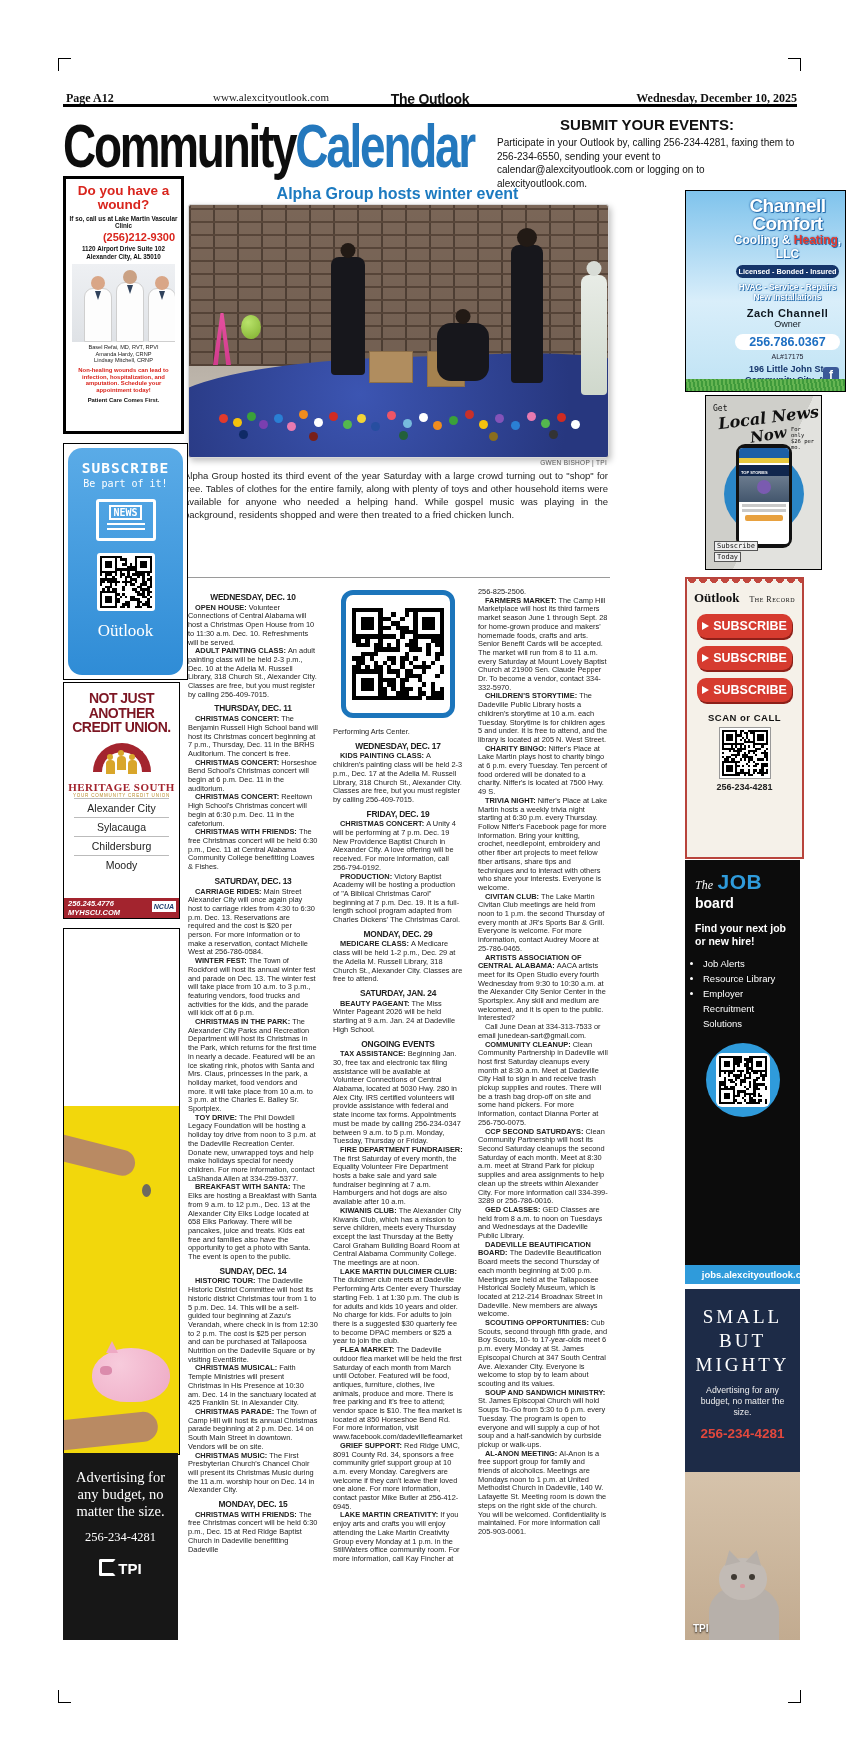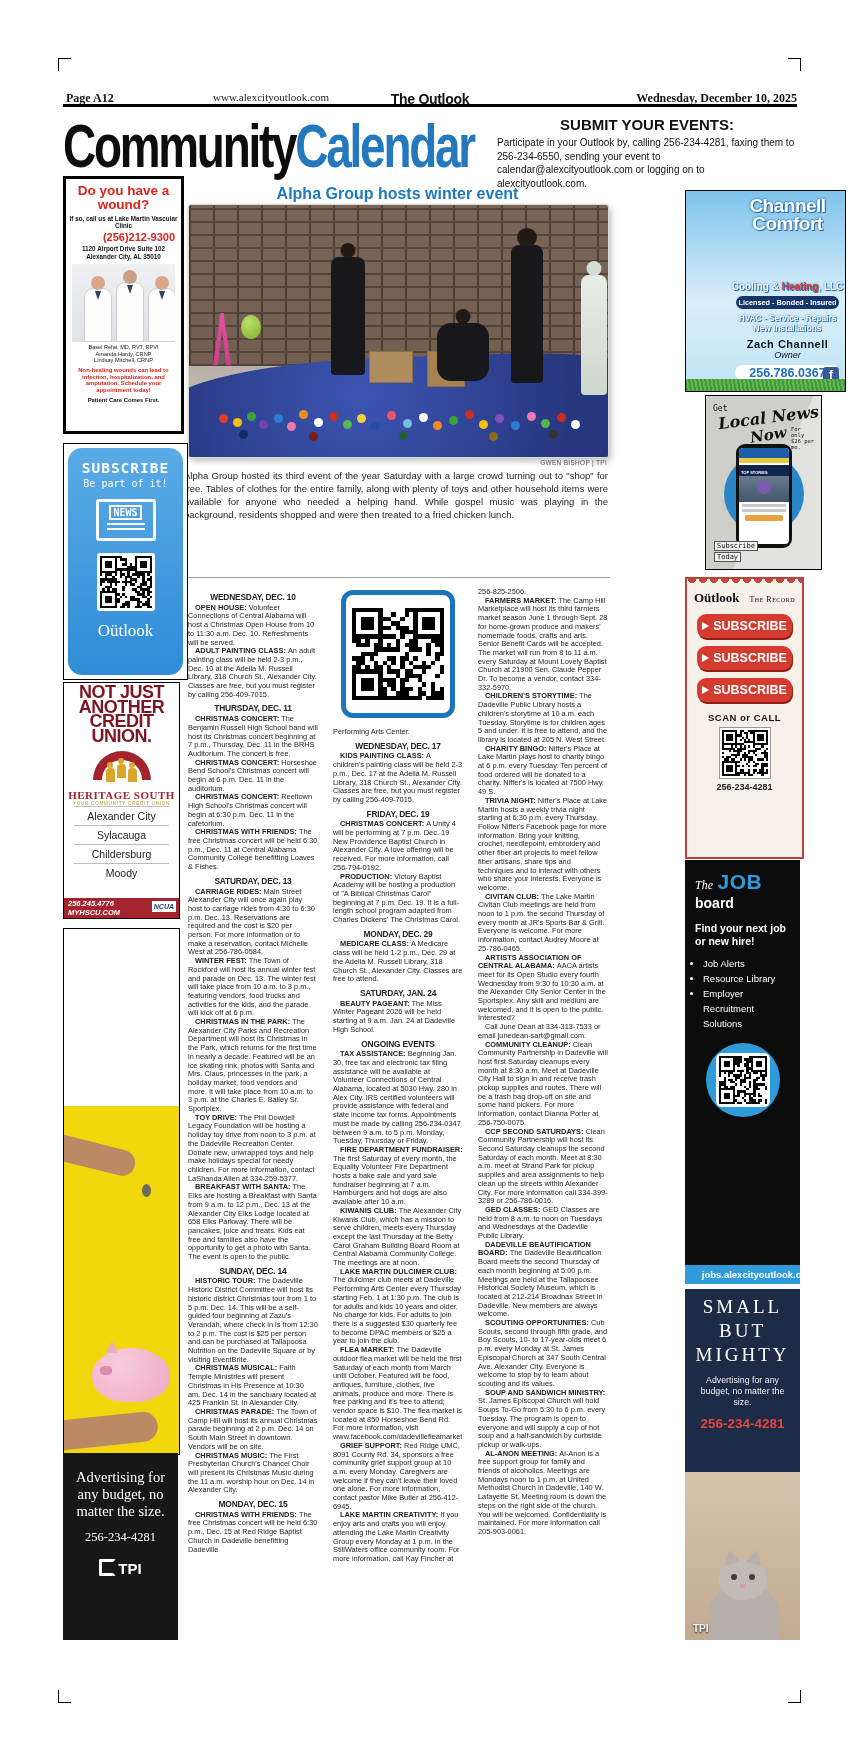--- a/index.html
+++ b/index.html
@@ -81,21 +81,21 @@
   #ad-sub{top:443px;height:227px;border:1px solid #000;padding:4px;}
   #ad-sub .inner{height:100%;border-radius:14px;background:linear-gradient(#5aabe7,#2f8cd6);text-align:center;color:#fff;}
   #ad-sub .t{font-family:"DejaVu Sans Mono",monospace;font-weight:bold;font-size:14.5px;letter-spacing:1px;padding-top:12px;}
   #ad-sub .s{font-family:"DejaVu Sans Mono",monospace;font-size:10px;margin-top:2px;}
   .news-icon{width:54px;height:36px;border:3px solid #fff;border-radius:3px;margin:10px auto 0;position:relative;}
   .news-icon .w{font-weight:bold;font-size:10px;border:2px solid #fff;display:inline-block;padding:0 2px;margin-top:3px;font-family:"DejaVu Sans Mono",monospace;}
   .news-icon .l{height:2px;background:#fff;margin:3px 8px 0;}
   #ad-sub .qrbox{width:52px;height:52px;background:#fff;margin:12px auto 0;padding:3px;border-radius:3px;}
   #ad-sub .logo{font-family:"Liberation Serif",serif;font-size:17px;margin-top:10px;}
   #ad-hs{top:682px;height:235px;border:1px solid #000;text-align:center;overflow:hidden;}
-  #ad-hs .t{color:#7d1623;font-weight:bold;font-size:18px;line-height:14.5px;margin-top:2px;letter-spacing:-.5px;}
+  #ad-hs .t{color:#7d1623;font-weight:bold;font-size:14px;line-height:14.5px;margin-top:8px;letter-spacing:-.5px;}
   .hs-arch{width:40px;height:20px;border:9px solid #a3242e;border-bottom:none;border-radius:30px 30px 0 0;margin:8px auto 0;position:relative;}
   .hs-arch i{position:absolute;bottom:-2px;width:9px;height:14px;background:#d9a62a;border-radius:4px 4px 0 0;}
   .hs-arch i::before{content:"";position:absolute;top:-6px;left:1.5px;width:6px;height:6px;border-radius:50%;background:#d9a62a;}
   .hs-arch .g1{left:4px;} .hs-arch .g2{left:15px;bottom:2px;} .hs-arch .g3{left:26px;}
   #ad-hs .brand{color:#a3242e;font-family:"Liberation Serif",serif;font-weight:bold;font-size:11px;letter-spacing:.5px;margin-top:9px;}
   #ad-hs .tg{font-size:4.5px;color:#b98b2c;letter-spacing:.8px;}
   #ad-hs .city{font-size:10.5px;color:#222;padding:3px 0;border-top:1px solid #bbb;margin:0 10px;}
   #ad-hs .city:first-of-type{border-top:none;margin-top:3px;}
   #ad-hs .bar{position:absolute;left:0;bottom:0;width:100%;height:20px;background:#a3242e;color:#fff;font-weight:bold;font-style:italic;font-size:7.5px;line-height:9px;text-align:left;padding:1px 4px;box-sizing:border-box;}
   #ad-hs .ncua{position:absolute;right:3px;top:3px;background:#fff;color:#1b3b6b;font-weight:bold;font-size:7px;padding:1px 2px;}
@@ -113,26 +113,26 @@
   .arm2{position:absolute;left:-16px;bottom:8px;width:110px;height:30px;background:#b98a63;border-radius:0 16px 16px 0;transform:rotate(-6deg);}
   #ad-tpi{top:1453px;height:187px;background:#171717;color:#fff;text-align:center;font-family:"Liberation Serif",serif;}
   #ad-tpi .t{font-size:14.5px;line-height:17px;padding:16px 10px 0;}
   #ad-tpi .ph{font-size:12.5px;margin-top:10px;}
   .tpi-logo{margin-top:14px;font-family:"Liberation Sans",sans-serif;font-weight:bold;font-size:15px;}
   .tpi-logo .sq{display:inline-block;width:11px;height:11px;border:3px solid #fff;border-right-color:transparent;border-radius:2px;vertical-align:-2px;margin-right:2px;}
   
   .adR{left:685px;width:115px;}
   #ad-ch{top:190px;height:200px;border:1px solid #000;text-align:center;overflow:hidden;background:linear-gradient(#7fc3ec,#d9eefa 55%,#bfe3f4);padding-left:44px;}
   #ad-ch .t{font-weight:bold;font-size:19px;line-height:18px;color:#fff;letter-spacing:-.5px;margin-top:6px;text-shadow:0 0 2px #2a6fae,0 0 2px #2a6fae,1px 1px 0 #2a6fae;}
-  #ad-ch .sub{font-weight:bold;font-size:10px;color:#fff;text-shadow:0 0 2px #2a6fae,1px 1px 0 #2a6fae;margin-top:48px;}
+  #ad-ch .sub{font-weight:bold;font-size:12px;color:#fff;text-shadow:0 0 2px #2a6fae,1px 1px 0 #2a6fae;}
   #ad-ch .sub .red{color:#e8392c;}
   #ad-ch .badge{background:#15356b;color:#fff;font-weight:bold;font-size:7.3px;border-radius:8px;margin:4px 6px 0;padding:2px 0;}
   #ad-ch .l1{color:#fff;font-weight:bold;font-size:8.3px;margin-top:4px;text-shadow:0 0 2px #2a6fae,1px 1px 0 #2a6fae;}
   #ad-ch .own{font-weight:bold;font-size:11px;color:#101820;margin-top:5px;letter-spacing:.5px;}
-  #ad-ch .ownt{font-style:italic;font-size:9px;color:#101820;}
+  #ad-ch .ownt{font-size:9px;color:#101820;}
   #ad-ch .ph{background:#fff;border-radius:9px;color:#1d6fc2;font-weight:bold;font-size:12.5px;margin:5px 5px 0;padding:1px 0;}
   #ad-ch .lic{font-size:7px;color:#223;margin-top:3px;}
   #ad-ch .addr{font-weight:bold;font-size:9px;color:#15356b;margin-top:4px;line-height:10.5px;}
   #ad-ch .fb{position:absolute;right:6px;bottom:8px;width:16px;height:16px;background:#3b5998;color:#fff;font-weight:bold;border-radius:3px;font-size:12px;line-height:16px;}
   #ad-ch .grass{position:absolute;left:0;bottom:0;width:100%;height:12px;background:repeating-linear-gradient(80deg,#3f9a3b 0 2px,#65b552 2px 4px);}
   #ad-ln{top:395px;height:173px;border:1px solid #000;background:linear-gradient(115deg,#cfcfca 55%,#e2e2de 55%);overflow:hidden;margin-left:20px;}
   #ad-ln .get{font-family:"DejaVu Sans Mono",monospace;font-size:8px;position:absolute;left:7px;top:8px;}
   #ad-ln .t1{position:absolute;left:12px;top:12px;font-family:"DejaVu Serif",serif;font-style:italic;font-weight:bold;font-size:16px;transform:rotate(-7deg);}
   #ad-ln .t2{position:absolute;left:44px;top:30px;font-family:"DejaVu Serif",serif;font-style:italic;font-weight:bold;font-size:15px;transform:rotate(-9deg);}
   #ad-ln .pr{position:absolute;right:4px;top:30px;font-family:"DejaVu Sans Mono",monospace;font-size:5.5px;line-height:6px;width:26px;}
@@ -164,21 +164,21 @@
   #ad-jobs .brand{padding:10px 0 0 10px;}
   #ad-jobs .brand .the{font-family:"Liberation Serif",serif;font-style:italic;font-size:12px;}
   #ad-jobs .brand .job{font-weight:bold;font-size:21px;color:#2f9bdb;letter-spacing:.5px;}
   #ad-jobs .brand .board{font-size:14px;font-weight:bold;color:#fff;}
   #ad-jobs .find{font-weight:bold;font-size:10.5px;line-height:13px;padding:10px 10px 0;}
   #ad-jobs ul{margin:8px 0 0;padding:0 6px 0 18px;font-size:9.5px;line-height:15px;}
   #ad-jobs .qcirc{width:74px;height:74px;border-radius:50%;background:#2f9bdb;margin:12px auto 0;display:flex;align-items:center;justify-content:center;}
   #ad-jobs .qrbox{width:48px;height:48px;background:#fff;border-radius:6px;padding:3px;}
   #ad-jobs .url{position:absolute;left:0;bottom:0;width:100%;background:#2f9bdb;color:#fff;font-weight:bold;font-size:9.5px;text-align:center;padding:4px 16px;}
   #ad-cat{top:1289px;height:351px;background:#1d2b47;text-align:center;overflow:hidden;}
-  #ad-cat .t{color:#fff;font-family:"Liberation Serif",serif;font-size:19px;letter-spacing:3px;line-height:24px;padding-top:6px;}
+  #ad-cat .t{color:#fff;font-family:"Liberation Serif",serif;font-size:19px;letter-spacing:3px;line-height:24px;padding-top:16px;}
   #ad-cat .s{color:#eee;font-size:8.8px;line-height:11px;padding:8px 12px 0;}
   #ad-cat .ph{color:#e2483d;font-weight:bold;font-size:13.5px;padding-top:8px;}
   #ad-cat .pic{position:absolute;left:0;bottom:0;width:100%;height:168px;background:linear-gradient(#d6c3ab,#c2ab90);}
   .cat-body{position:absolute;left:24px;bottom:0;width:70px;height:56px;background:#b7b0aa;border-radius:50% 50% 0 0;}
   .cat-head{position:absolute;left:34px;bottom:40px;width:48px;height:42px;background:#c2bbb5;border-radius:48%;}
   .cat-head::before,.cat-head::after{content:"";position:absolute;top:-8px;width:0;height:0;border-left:8px solid transparent;border-right:8px solid transparent;border-bottom:14px solid #b7b0aa;}
   .cat-head::before{left:4px;transform:rotate(-14deg);} .cat-head::after{right:4px;transform:rotate(14deg);}
   .cat-eye{position:absolute;width:6px;height:6px;border-radius:50%;background:#3f3a33;bottom:60px;}
   .cat-eye.e1{left:46px;} .cat-eye.e2{left:64px;}
   .cat-nose{position:absolute;left:55px;bottom:52px;width:5px;height:4px;background:#d89aa0;border-radius:40%;}

